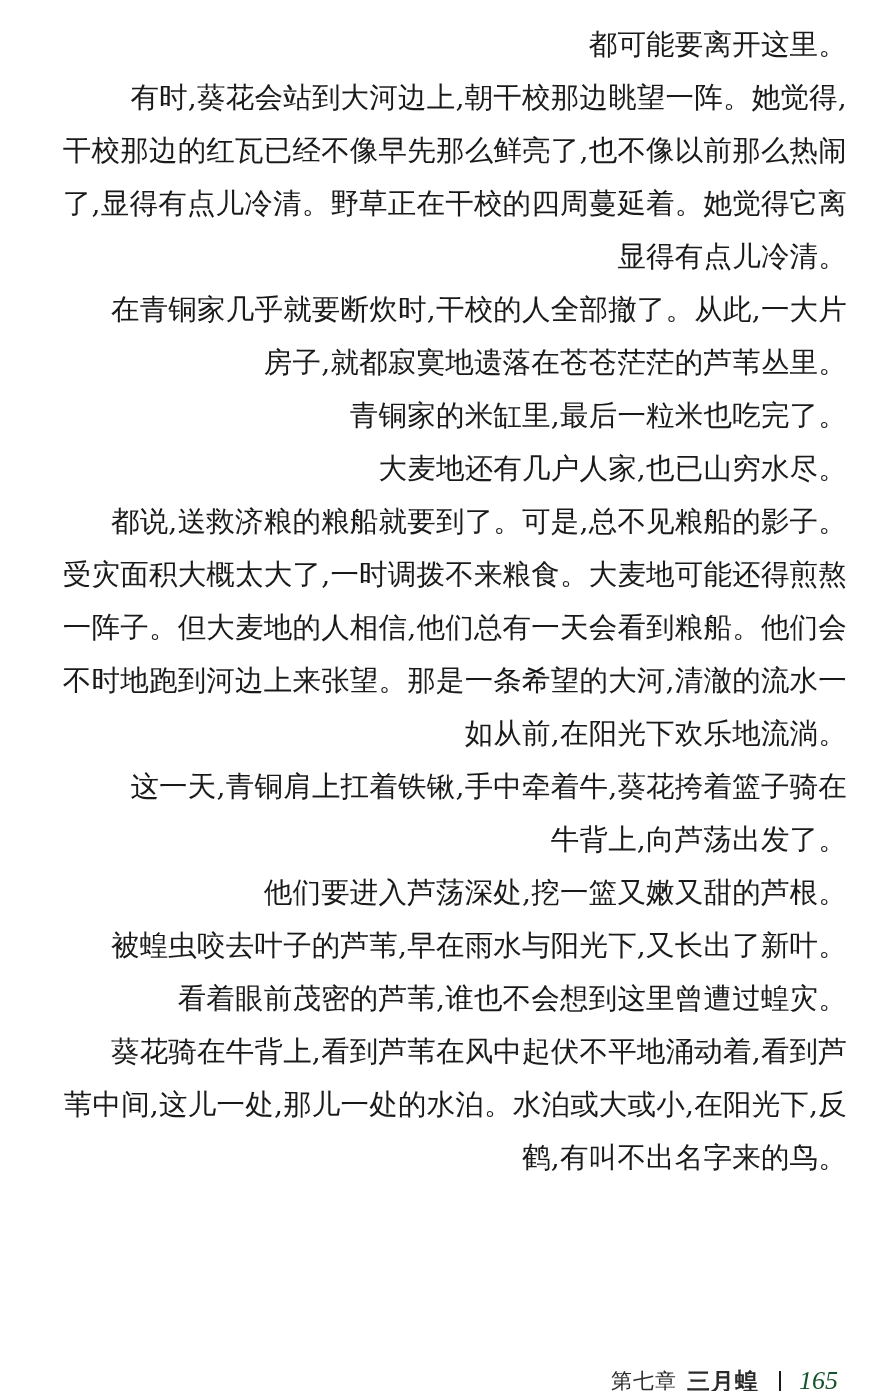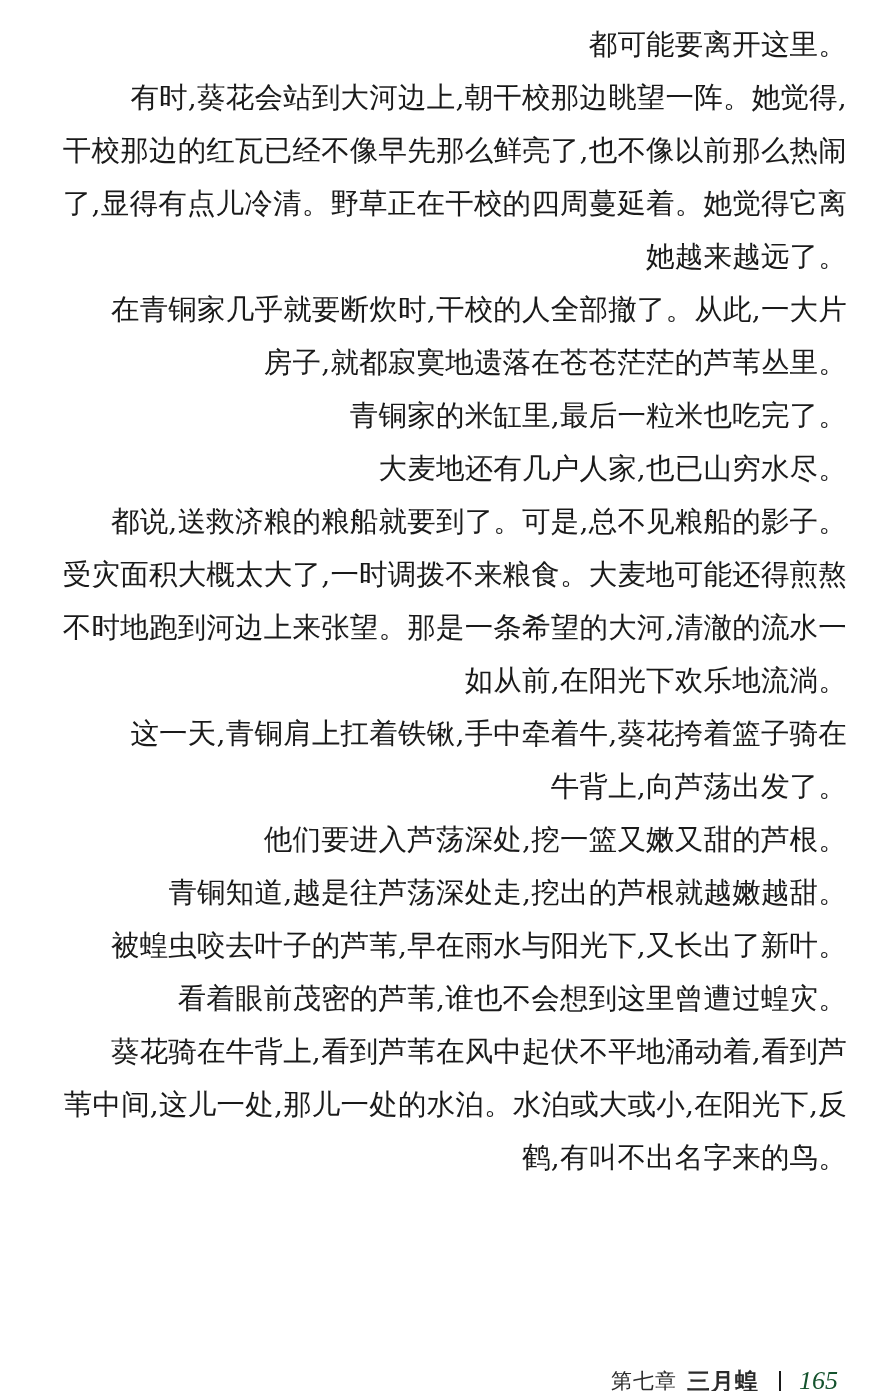--- a/index.html
+++ b/index.html
@@ -66,33 +66,33 @@
     }
   </style>
 </head>
 <body>
 
 <div class="page-body">
   <div class="line">都可能要离开这里。</div>
   <div class="line indent">有时,葵花会站到大河边上,朝干校那边眺望一阵。她觉得,</div>
   <div class="line">干校那边的红瓦已经不像早先那么鲜亮了,也不像以前那么热闹</div>
   <div class="line">了,显得有点儿冷清。野草正在干校的四周蔓延着。她觉得它离</div>
-  <div class="line">她越来越远了。</div>
+  <div class="line">显得有点儿冷清。</div>
   <div class="line indent">在青铜家几乎就要断炊时,干校的人全部撤了。从此,一大片</div>
   <div class="line">房子,就都寂寞地遗落在苍苍茫茫的芦苇丛里。</div>
   <div class="line indent">青铜家的米缸里,最后一粒米也吃完了。</div>
   <div class="line indent">大麦地还有几户人家,也已山穷水尽。</div>
   <div class="line indent">都说,送救济粮的粮船就要到了。可是,总不见粮船的影子。</div>
   <div class="line">受灾面积大概太大了,一时调拨不来粮食。大麦地可能还得煎熬</div>
+  <div class="line">一阵子。但大麦地的人相信,他们总有一天会看到粮船。他们会</div>
   <div class="line">不时地跑到河边上来张望。那是一条希望的大河,清澈的流水一</div>
   <div class="line">如从前,在阳光下欢乐地流淌。</div>
   <div class="line indent">这一天,青铜肩上扛着铁锹,手中牵着牛,葵花挎着篮子骑在</div>
   <div class="line">牛背上,向芦荡出发了。</div>
   <div class="line indent">他们要进入芦荡深处,挖一篮又嫩又甜的芦根。</div>
-  <div class="line indent">青铜知道,越是往芦荡深处走,挖出的芦根就越嫩越甜。</div>
   <div class="line indent">被蝗虫咬去叶子的芦苇,早在雨水与阳光下,又长出了新叶。</div>
   <div class="line">看着眼前茂密的芦苇,谁也不会想到这里曾遭过蝗灾。</div>
   <div class="line indent">葵花骑在牛背上,看到芦苇在风中起伏不平地涌动着,看到芦</div>
   <div class="line">苇中间,这儿一处,那儿一处的水泊。水泊或大或小,在阳光下,反</div>
   <div class="line">鹤,有叫不出名字来的鸟。</div>
 </div>
 
 <div class="footer">
   <span class="chapter">第七章</span>
   <span class="title">三月蝗</span>

